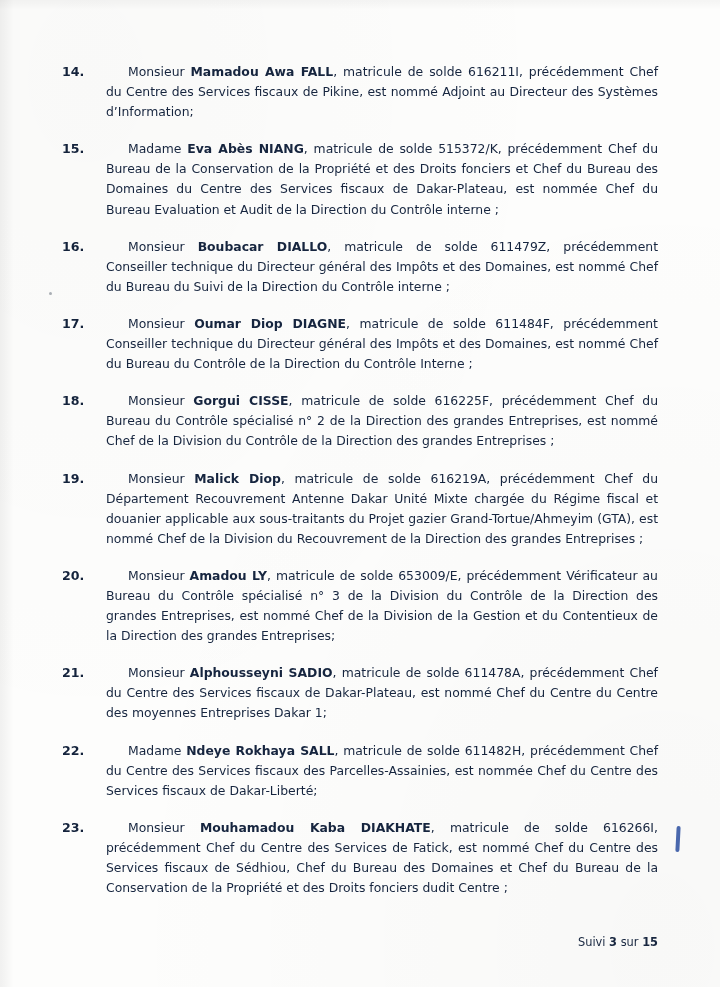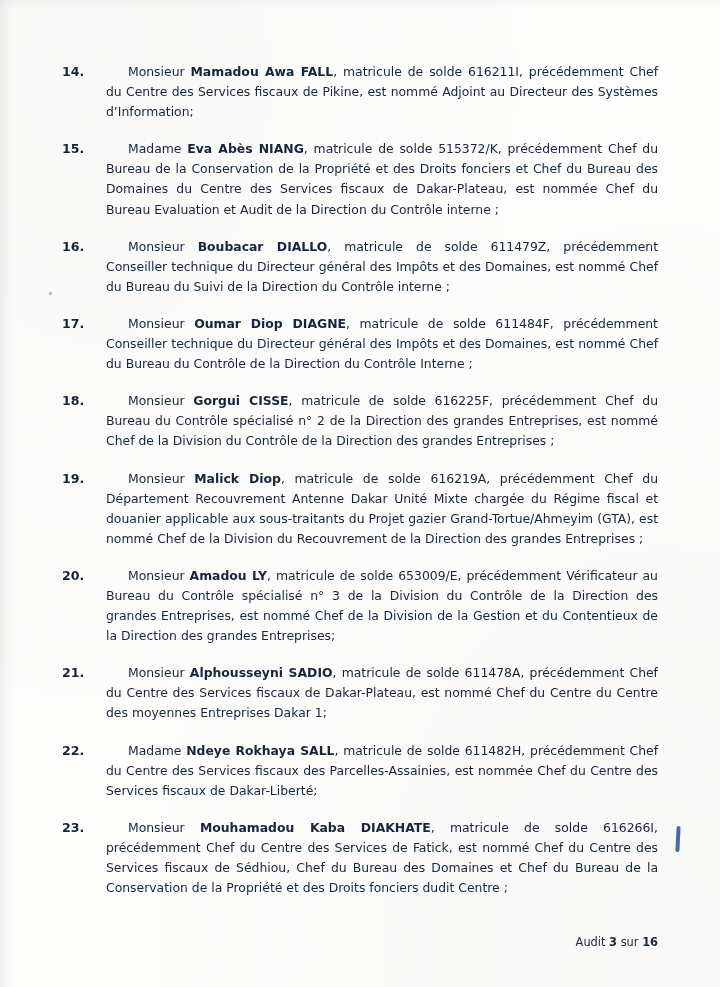--- a/index.html
+++ b/index.html
@@ -162,15 +162,15 @@
     </div>
 
     <div class="item">
       <div class="item-num">23.</div>
       <div class="item-body">Monsieur <b>Mouhamadou Kaba DIAKHATE</b>, matricule de solde 616266I, précédemment Chef du Centre des Services de Fatick, est nommé Chef du Centre des Services fiscaux de Sédhiou, Chef du Bureau des Domaines et Chef du Bureau de la Conservation de la Propriété et des Droits fonciers dudit Centre ;</div>
     </div>
 
   </div>
 
   <div class="footer">
-    <span>Audit </span><b>3</b><span> sur </span><b>16</b>
+    <span>Suivi </span><b>3</b><span> sur </span><b>15</b>
   </div>
 </div>
 
 </body></html>

